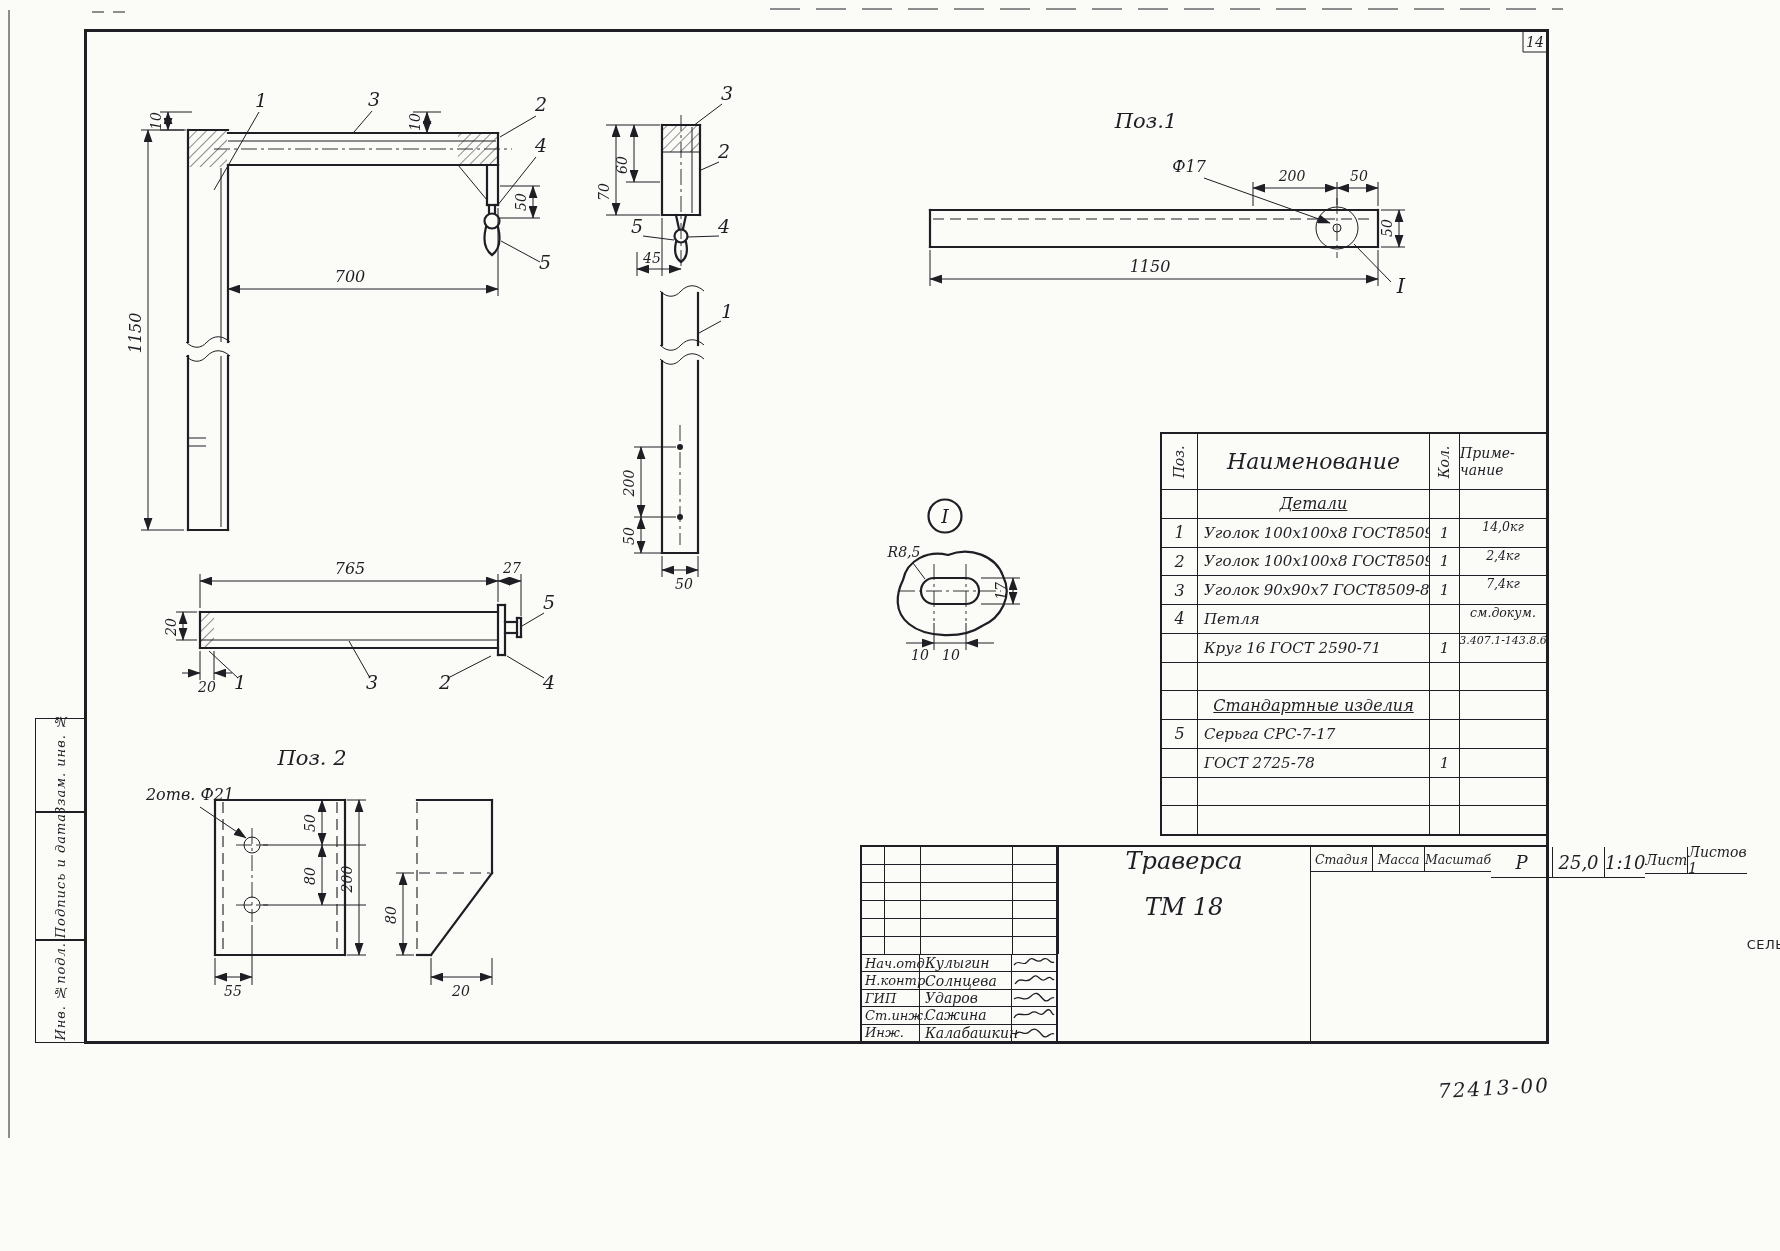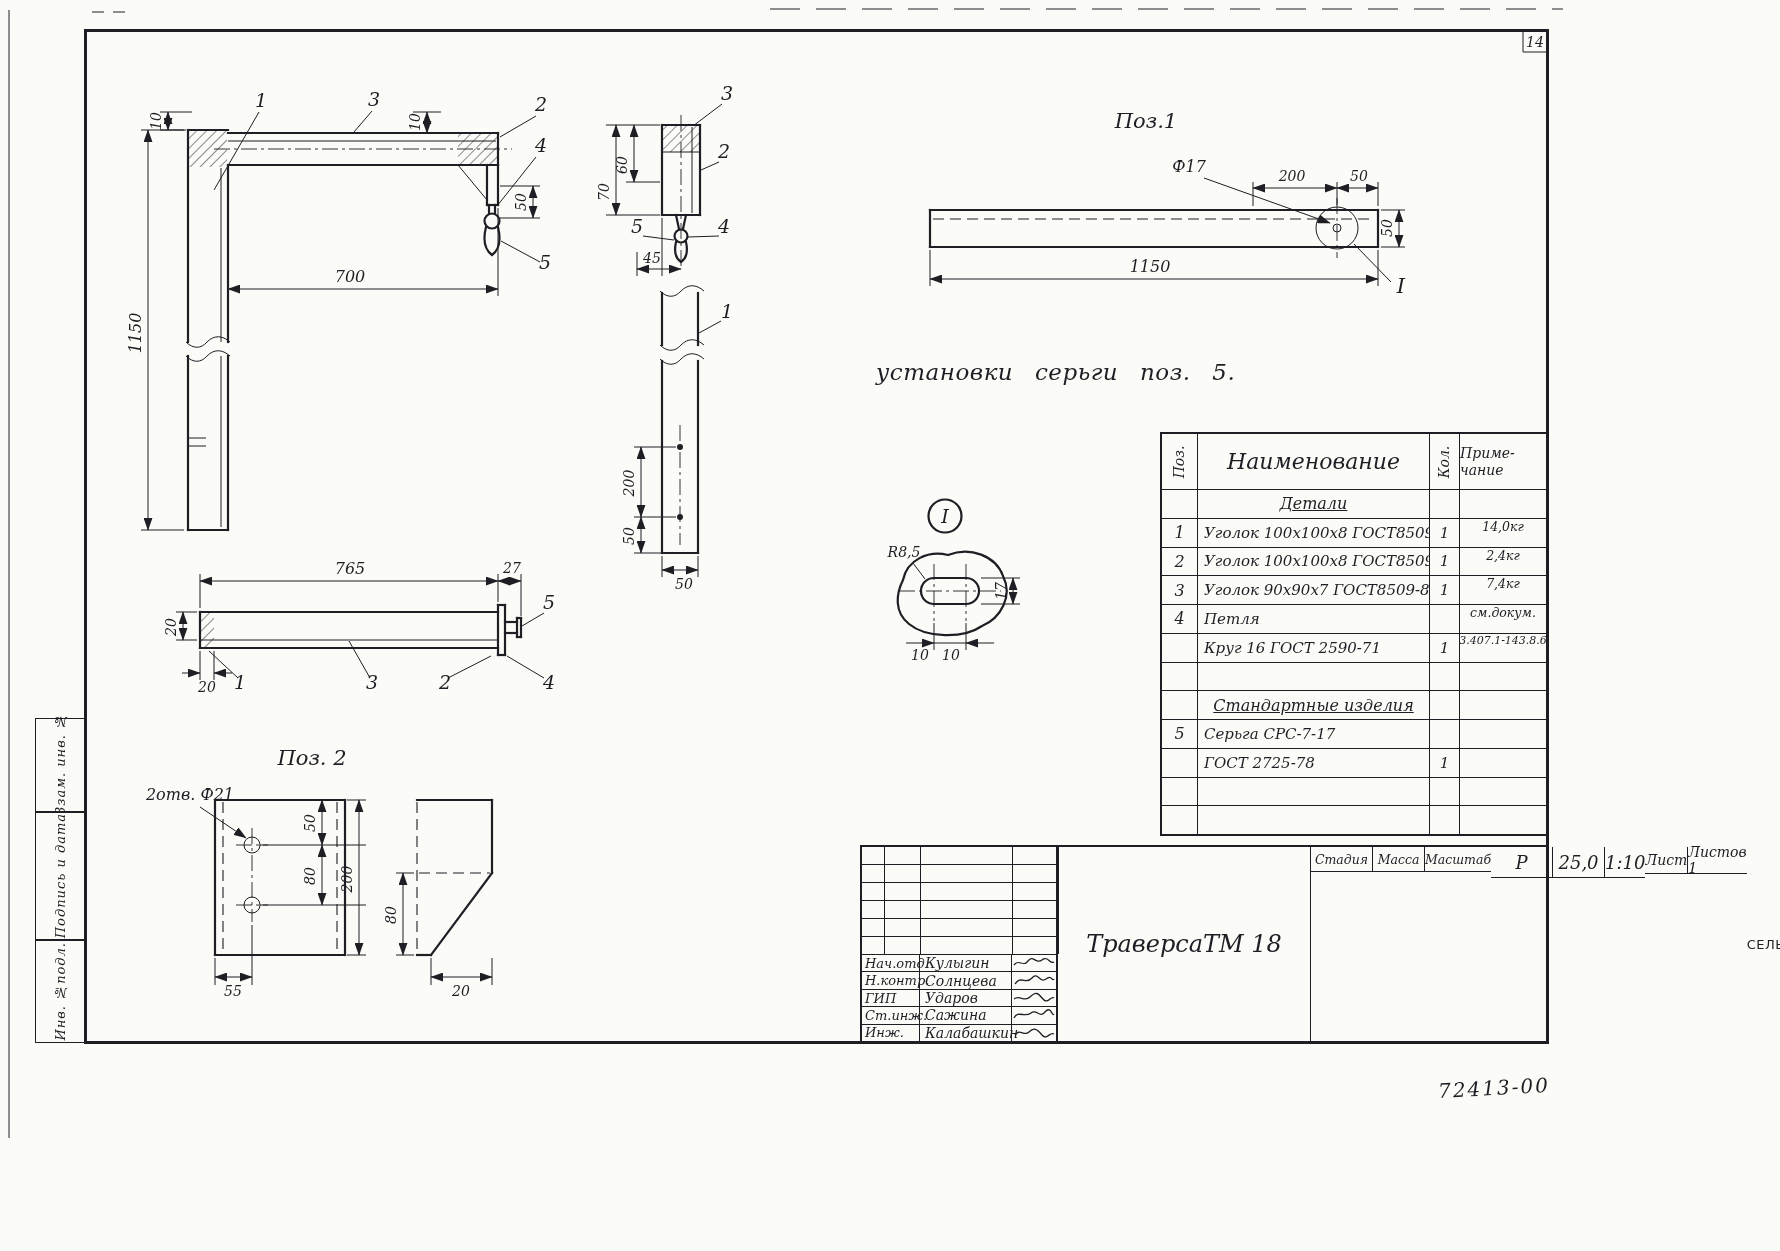--- a/index.html
+++ b/index.html
@@ -50,21 +50,21 @@
   .tb-grid .vl{position:absolute;top:0;bottom:0;width:1.2px;background:var(--ink)}
   .tb-sigs{flex:1;display:flex;flex-direction:column}
   .sig-row{flex:1;display:flex;border-bottom:1.2px solid var(--ink)}
   .sig-row:last-child{border-bottom:none}
   .sig-role{width:58px;border-right:1.2px solid var(--ink);font-size:13px;display:flex;align-items:center;padding-left:3px;white-space:nowrap}
   .sig-name{width:92px;border-right:1.2px solid var(--ink);font-size:14px;display:flex;align-items:center;padding-left:5px;white-space:nowrap}
   .sig-sign{flex:1;display:flex;align-items:center;justify-content:center}
   .tb-right{flex:1;display:flex;flex-direction:column}
   .tb-doc{height:37px;border-bottom:1.6px solid var(--ink);display:flex;align-items:center;justify-content:center;font-size:25px;letter-spacing:2px}
   .tb-lower{flex:1;display:flex}
-  .tb-name{width:253px;border-right:1.6px solid var(--ink);display:flex;flex-direction:row;align-items:center;justify-content:center;font-size:24px;gap:0}
+  .tb-name{width:253px;border-right:1.6px solid var(--ink);display:flex;flex-direction:column;align-items:center;justify-content:flex-start;font-size:24px;gap:18px}
   .tb-meta{flex:1;display:flex;}
   .tb-mh{height:25px;display:flex;border-bottom:1.2px solid var(--ink);font-size:12.5px}
   .tb-mv{height:31px;display:flex;border-bottom:1.2px solid var(--ink);font-size:18px}
   .tb-mh div,.tb-mv div{display:flex;align-items:center;justify-content:center;border-right:1.2px solid var(--ink)}
   .tb-mh div:last-child,.tb-mv div:last-child{border-right:none}
   .mc1{width:62px}.mc2{width:52px}.mc3{flex:1}
   .tb-sheet{height:27px;display:flex;border-bottom:1.2px solid var(--ink);font-size:14px}
   .tb-sheet div{flex:1;display:flex;align-items:center;justify-content:center}
   .tb-sheet div:first-child{border-right:1.2px solid var(--ink)}
   .tb-org{flex:1;display:flex;align-items:center;justify-content:center;
@@ -356,21 +356,20 @@
     <line x1="403" y1="873" x2="403" y2="955" class="dim" marker-start="url(#arr)" marker-end="url(#arr)"></line>
     <text x="396" y="915" text-anchor="middle" class="ds" transform="rotate(-90 396 915)">80</text>
     <line x1="431" y1="958" x2="431" y2="985" class="thn"></line>
     <line x1="492" y1="958" x2="492" y2="985" class="thn"></line>
     <line x1="431" y1="977" x2="492" y2="977" class="dim" marker-start="url(#arr)" marker-end="url(#arr)"></line>
     <text x="461" y="996" text-anchor="middle" class="ds">20</text>
   </g>
 </svg>
 
 <div class="note">
-  <div>установки серьги поз. 5.</div>
 </div>
 
 <div class="sidebox" id="sb1">
   <span>Взам. инв. №</span>
 </div>
 <div class="sidebox" id="sb2">
   <span>Подпись и дата</span>
 </div>
 <div class="sidebox" id="sb3">
   <span>Инв. №подл.</span>

